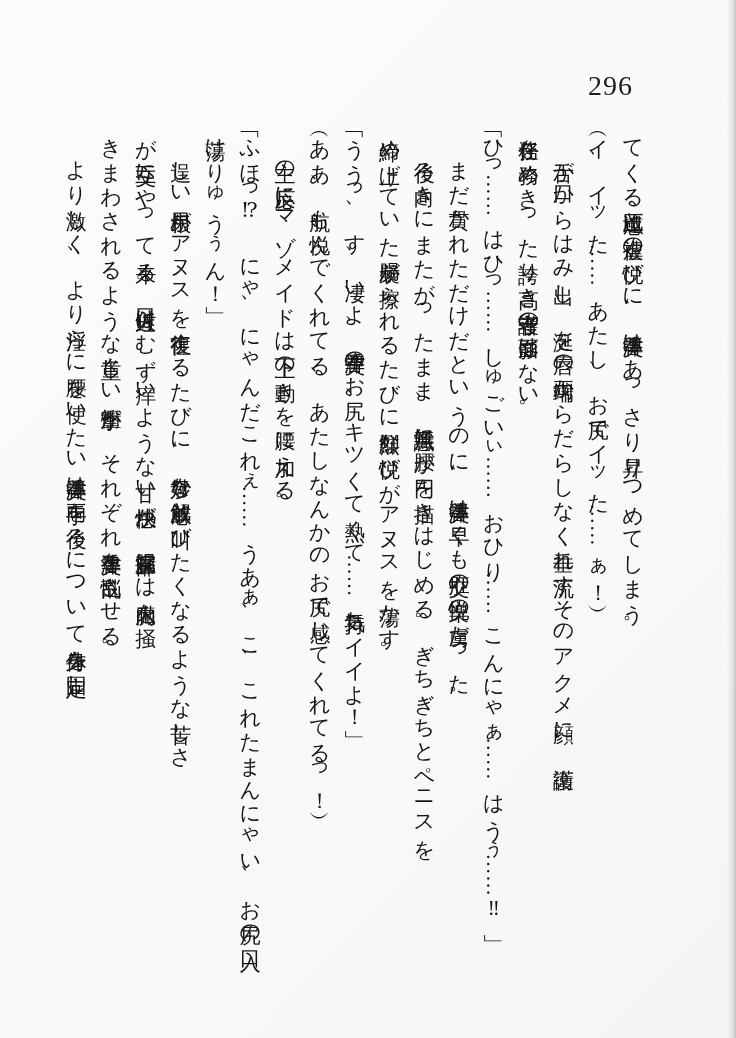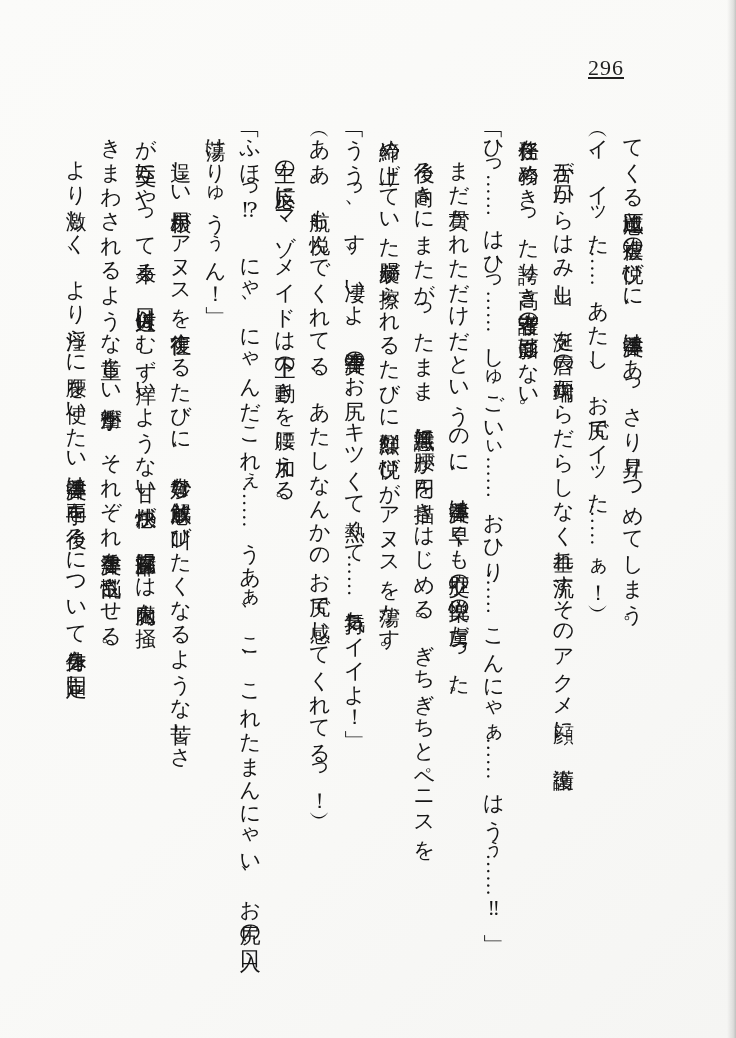--- a/index.html
+++ b/index.html
@@ -20,26 +20,25 @@
   .edge-shadow {
     position: absolute;
     top: 0;
     right: 0;
     width: 9px;
     height: 100%;
     background: linear-gradient(to right, rgba(0,0,0,0) 0%, rgba(0,0,0,0.10) 70%, rgba(0,0,0,0.22) 100%);
   }
   .page-number {
     position: absolute;
-    top: 55px;
+    top: 70px;
     left: 588px;
-    font-size: 22px;
+    font-size: 28px;
     letter-spacing: 1px;
     color: #1f1f1f;
-    text-decoration: underline;
   }
   .text-block {
     position: absolute;
     top: 124px;
     right: 86px;
     height: 832px;
     writing-mode: vertical-rl;
     text-orientation: mixed;
     font-size: 21px;
     letter-spacing: 0.4px;

